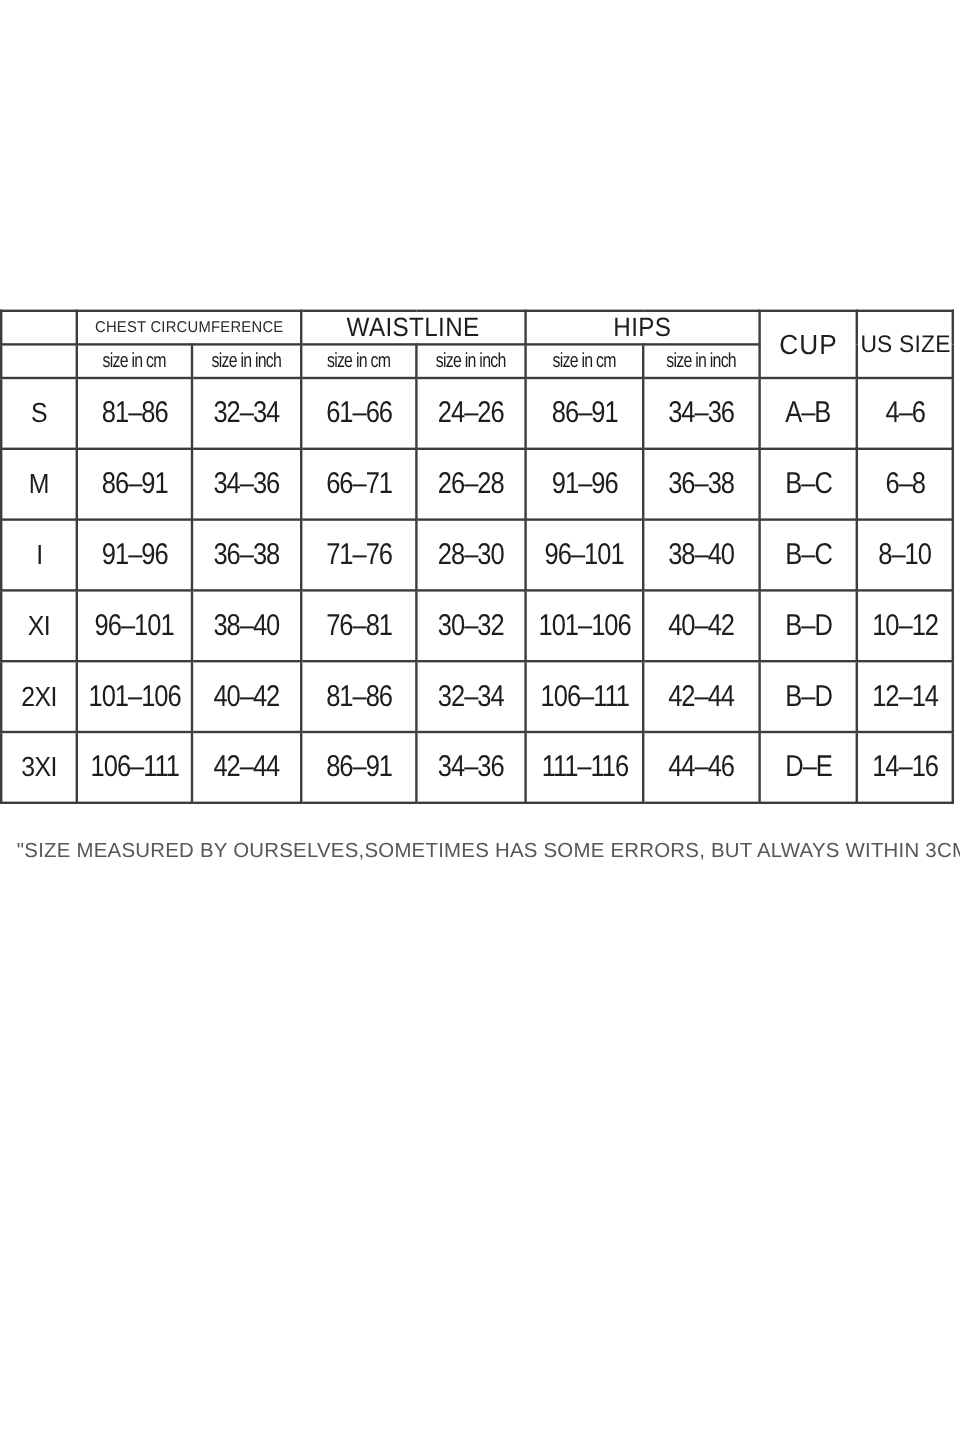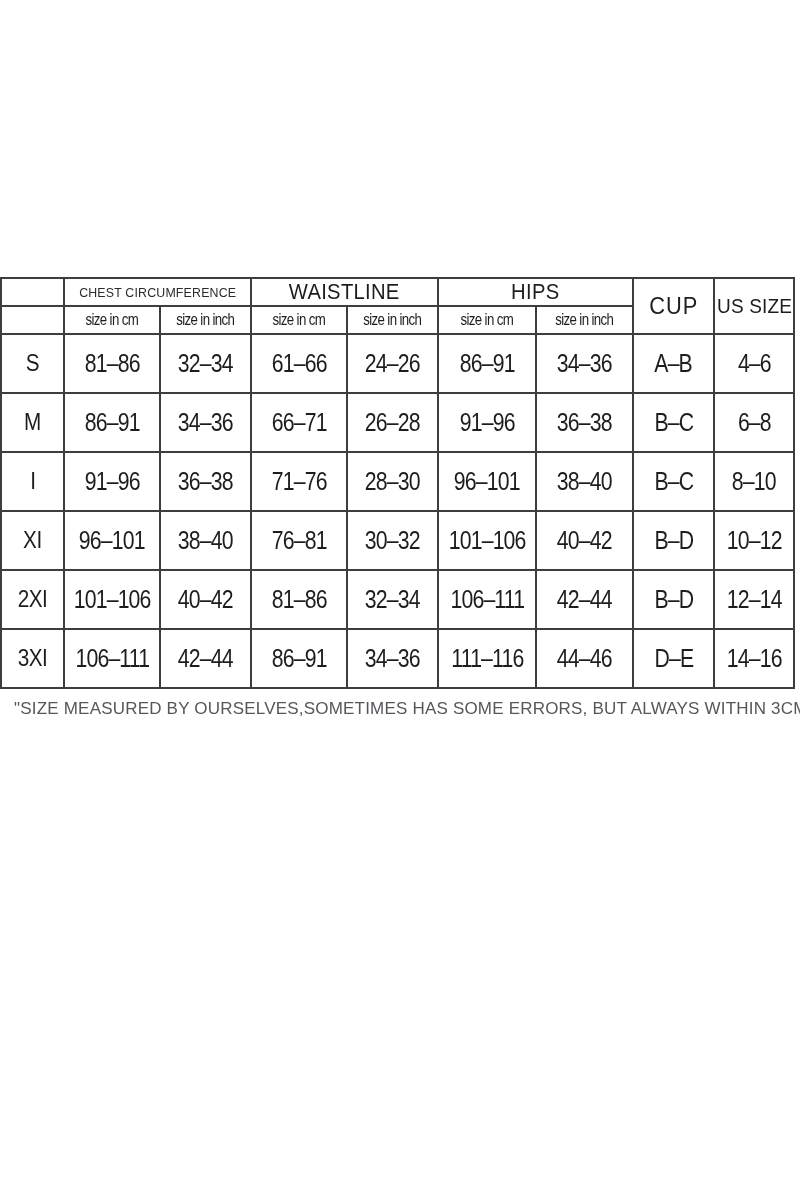--- a/index.html
+++ b/index.html
@@ -8,21 +8,21 @@
     width: 800px;
     height: 1200px;
     background: #ffffff;
     overflow: hidden;
     font-family: "Liberation Sans", sans-serif;
     color: #1d1d1f;
   }
   table.size-table {
     position: absolute;
     left: 0;
-    top: 277px;
+    top: 258px;
     width: 793px;
     border-collapse: collapse;
     table-layout: fixed;
   }
   table.size-table th,
   table.size-table td {
     border: 2px solid #3d3d3d;
     text-align: center;
     vertical-align: middle;
     padding: 0;

